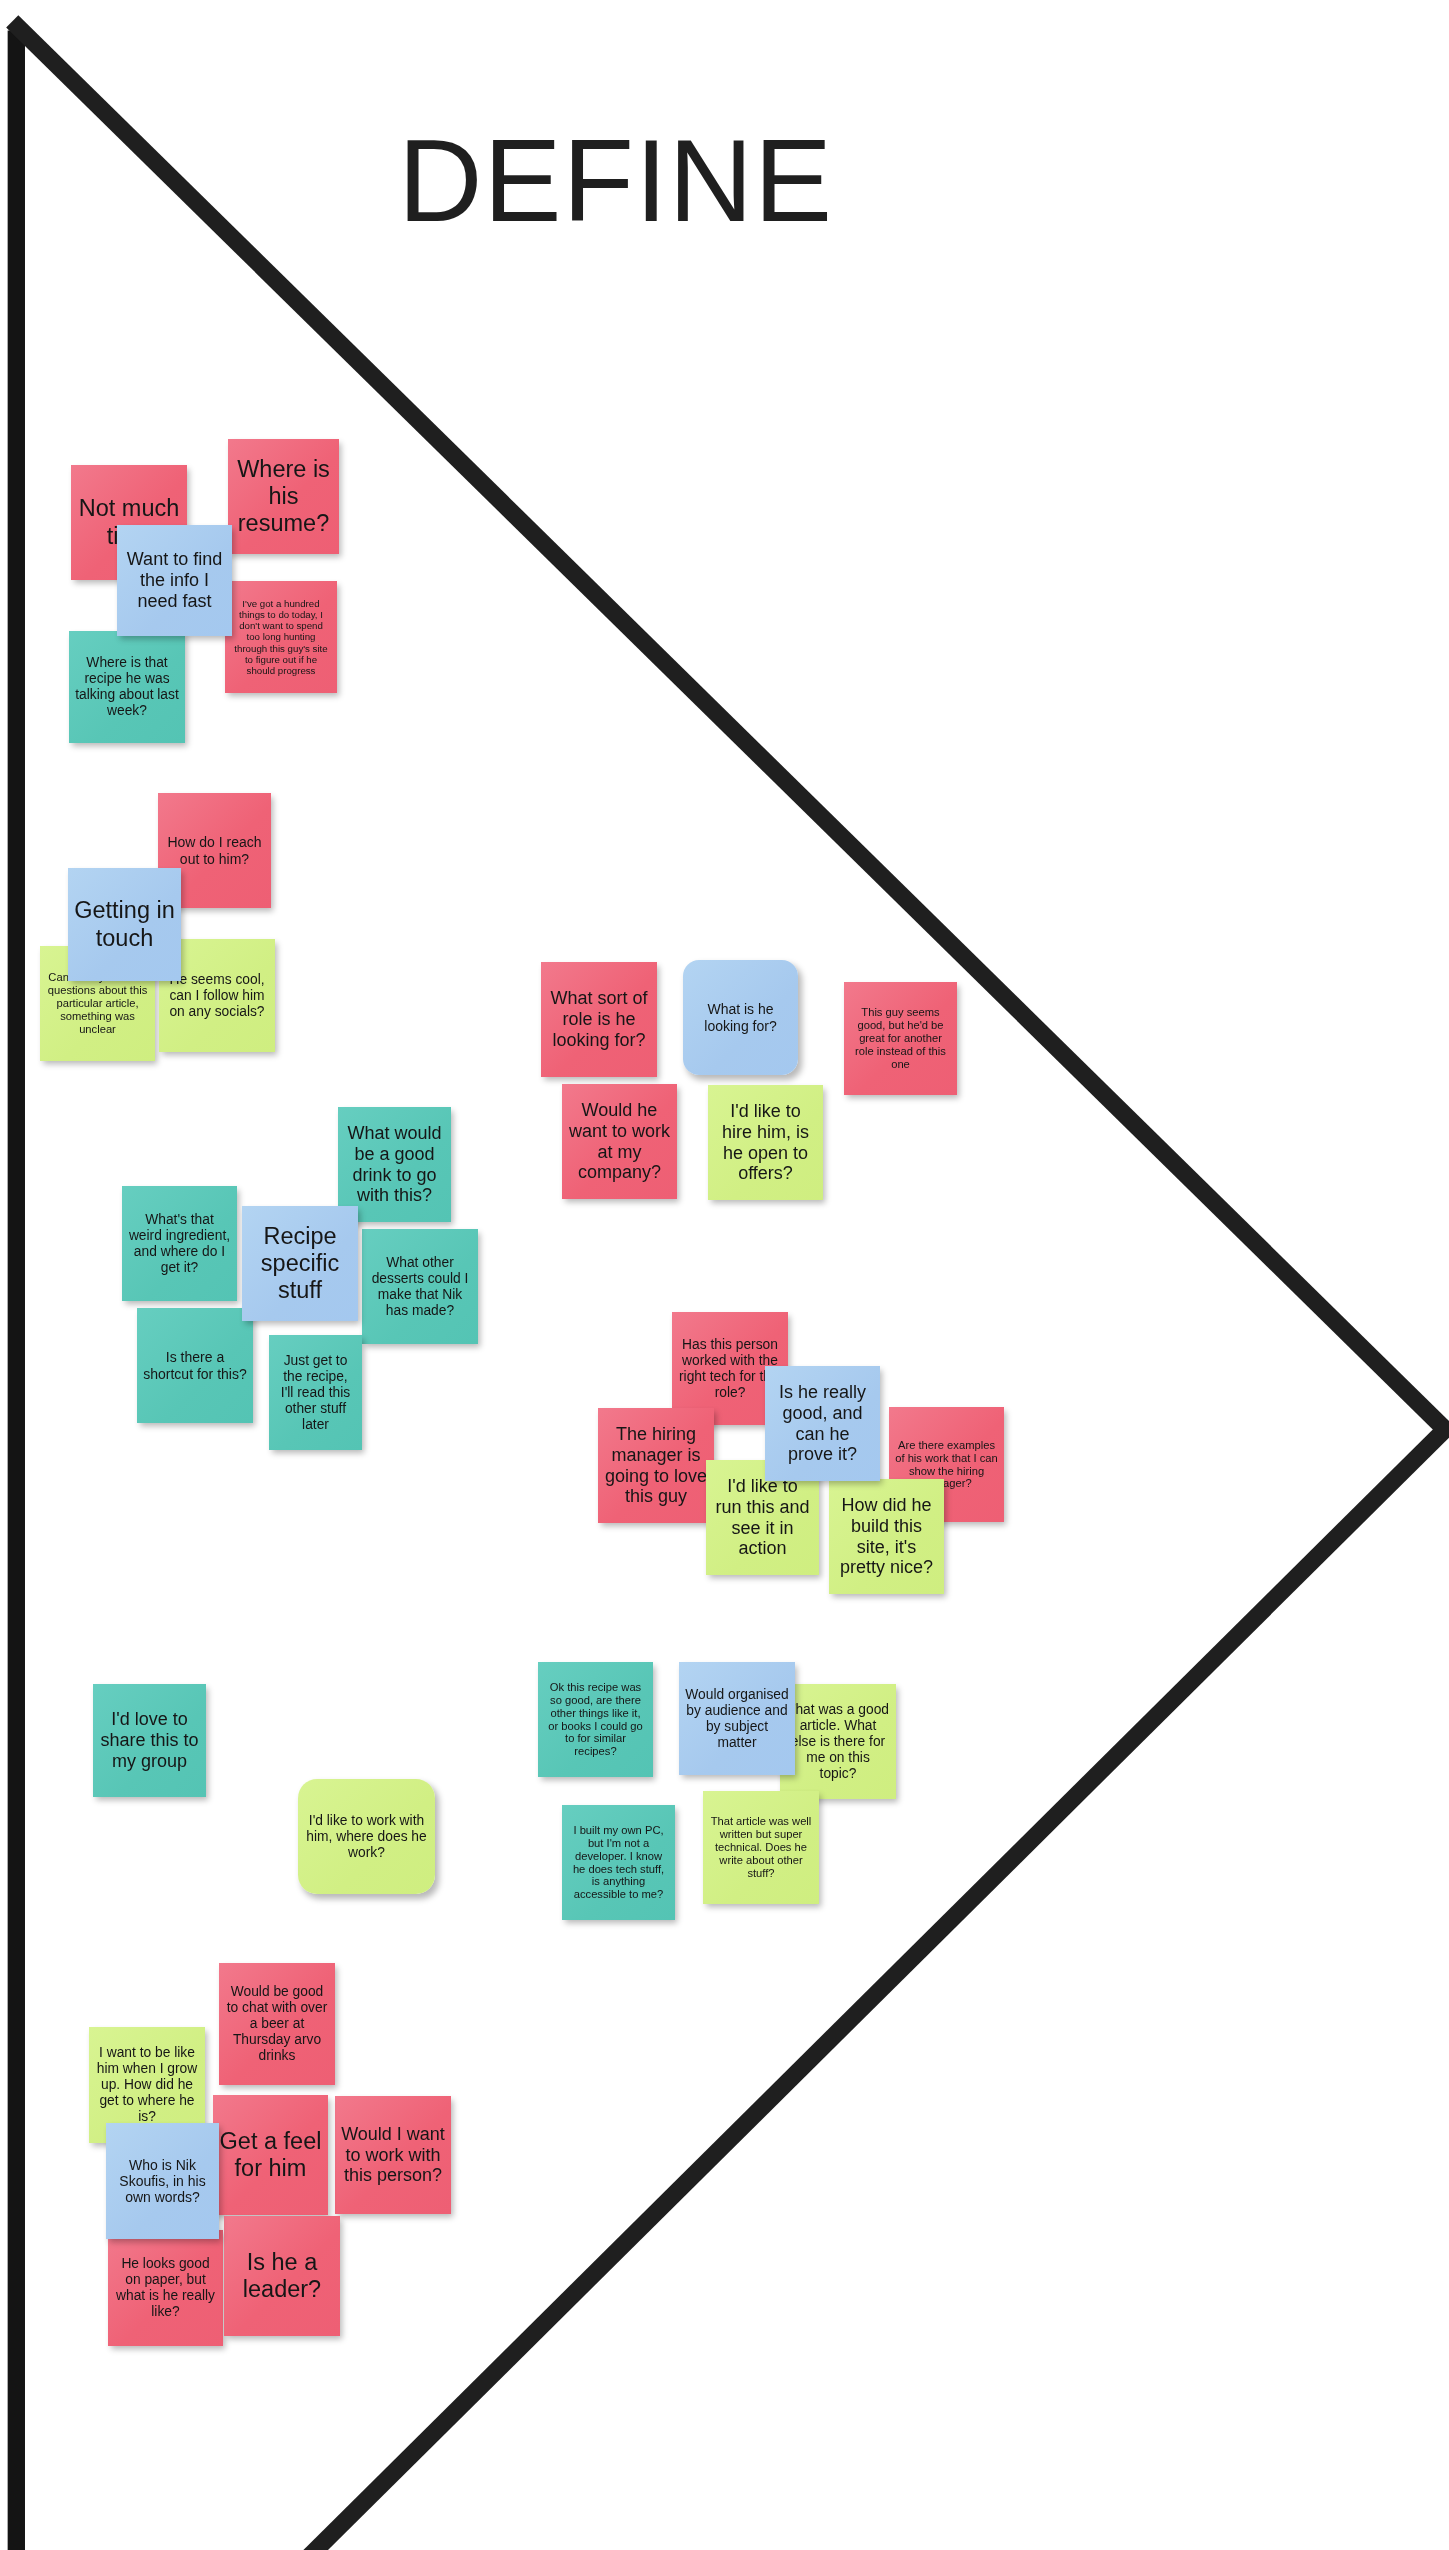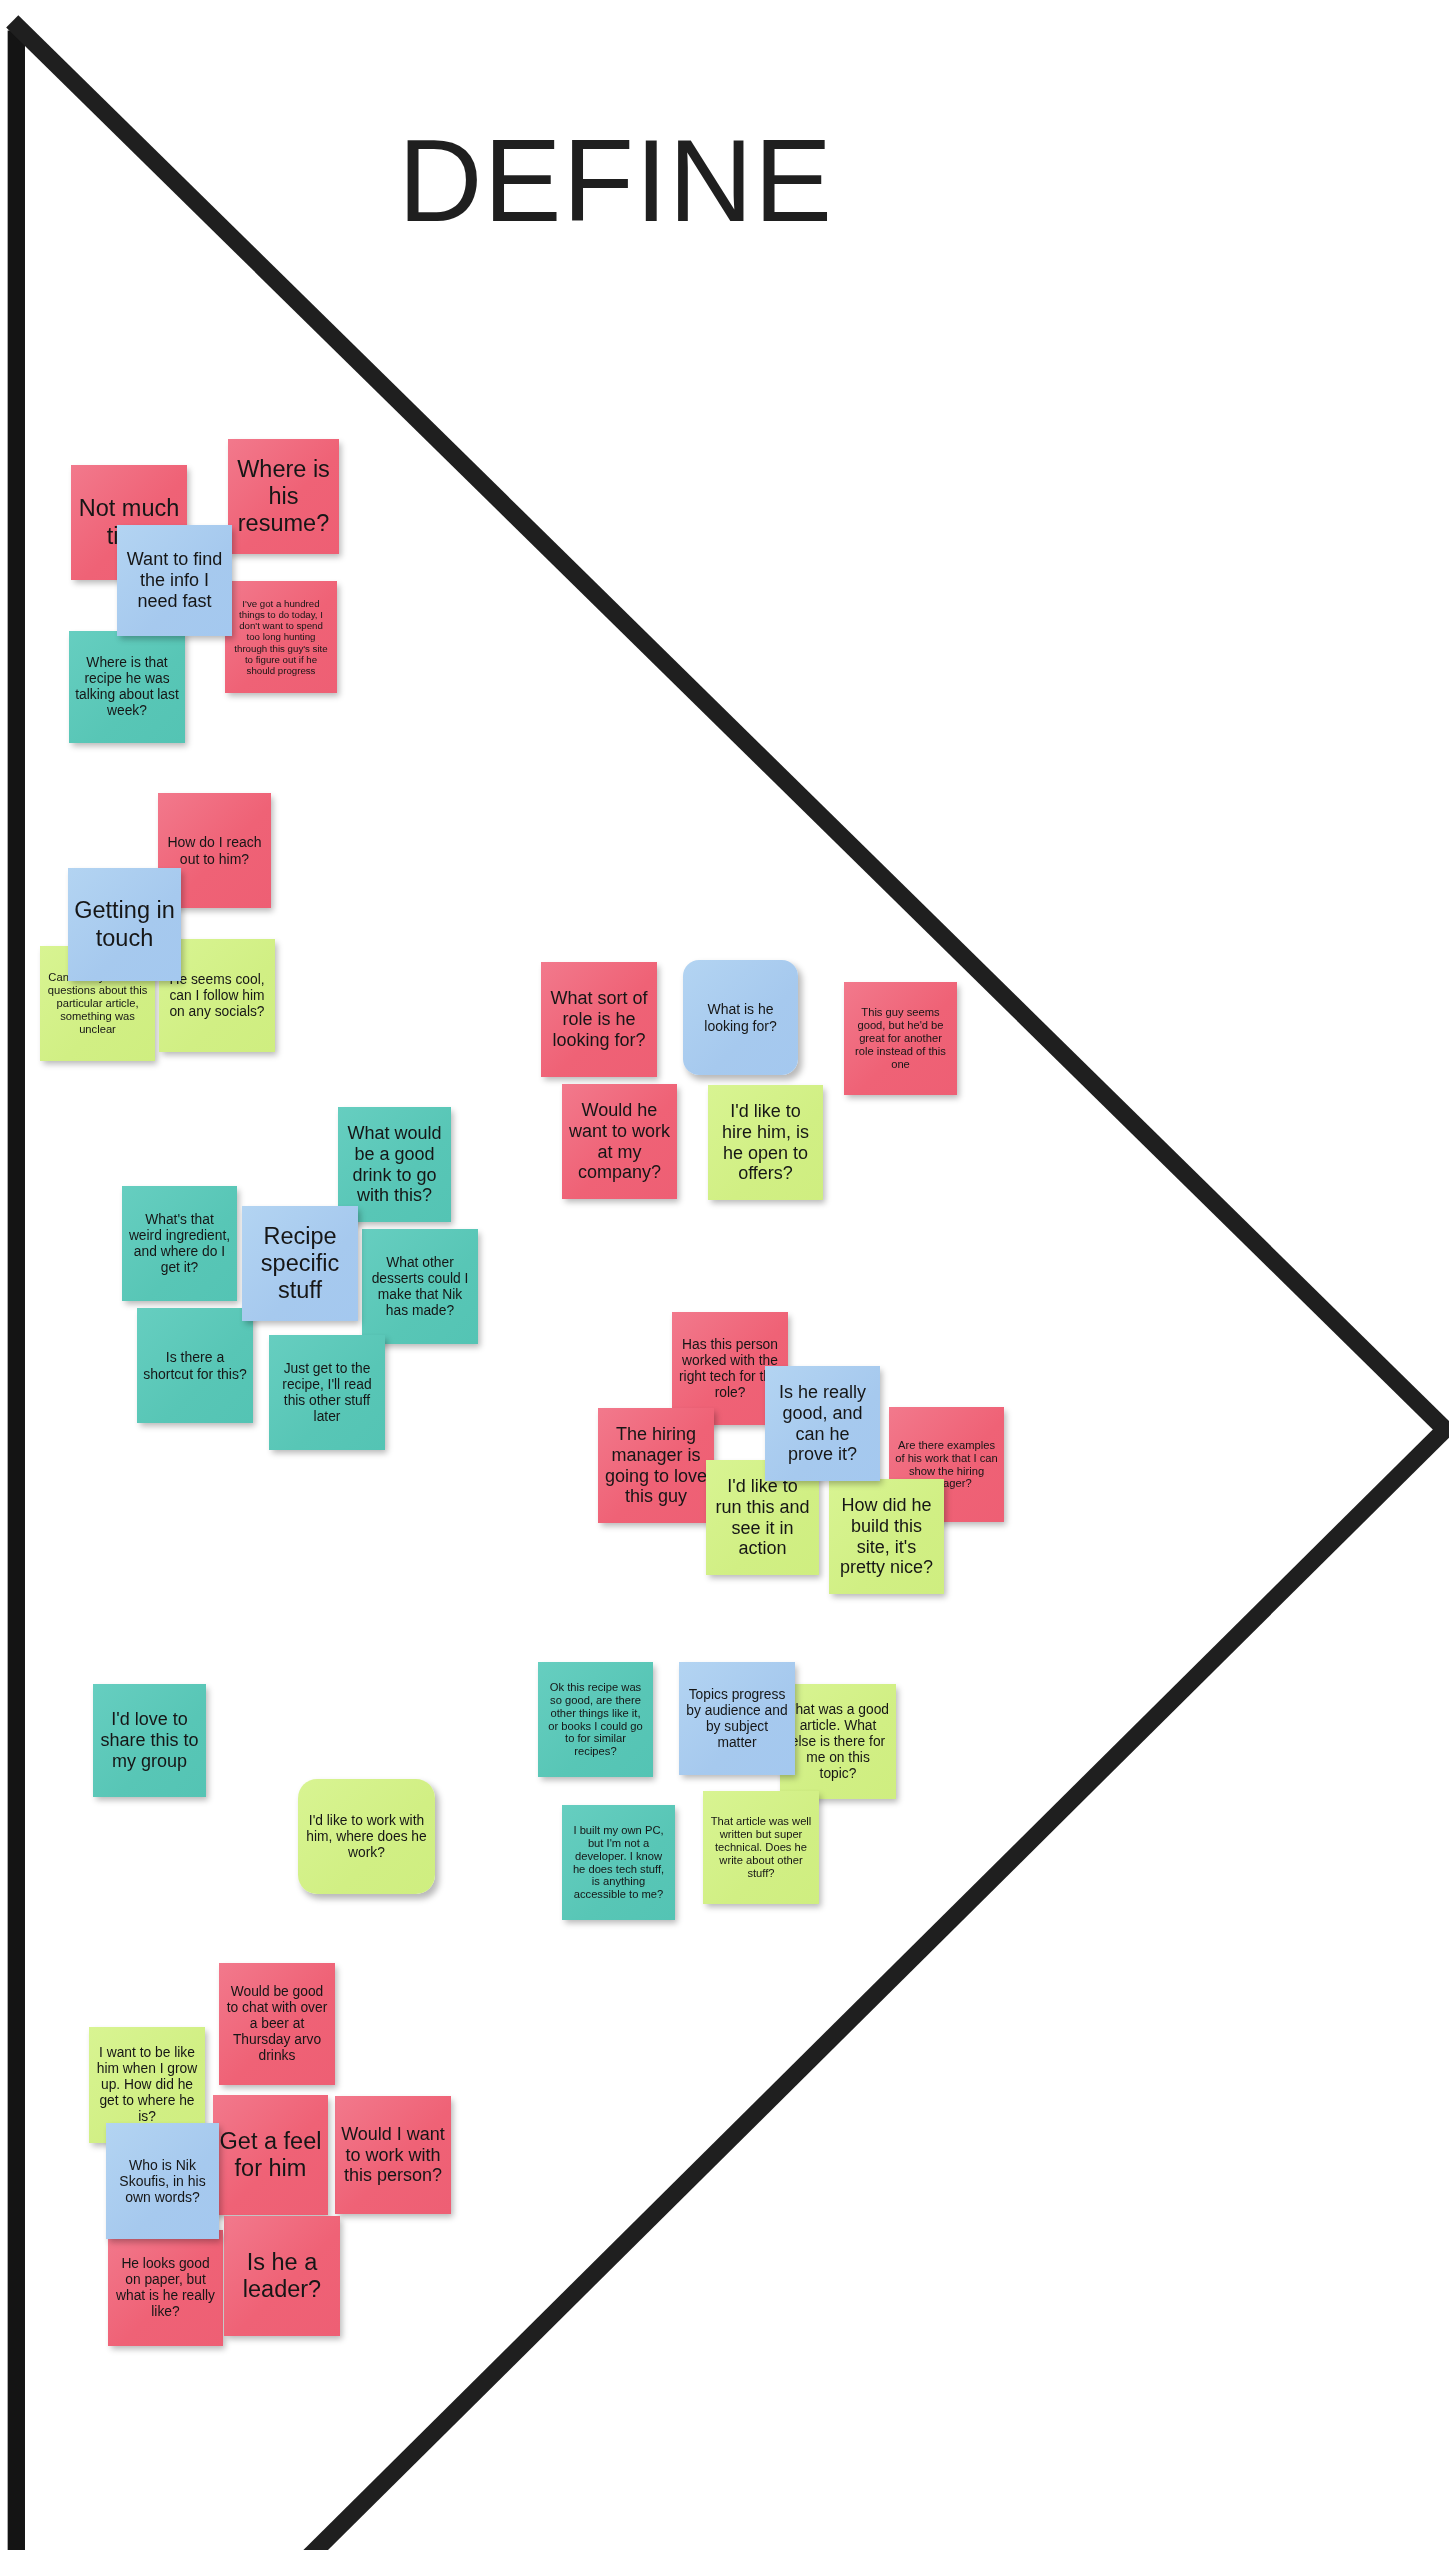--- a/index.html
+++ b/index.html
@@ -136,21 +136,21 @@
         </div>
         <div class="note c-blue t-xl" style="left: 242px; top: 1206px; width: 116px; height: 115px; z-index: 15;">
           <span>Recipe specific stuff</span>
         </div>
         <div class="note c-teal t-sm" style="left: 362px; top: 1229px; width: 116px; height: 115px; z-index: 11;">
           <span>What other desserts could I make that Nik has made?</span>
         </div>
         <div class="note c-teal t-lg" style="left: 137px; top: 1308px; width: 116px; height: 115px; z-index: 13;">
           <span>Is there a shortcut for this?</span>
         </div>
-        <div class="note c-teal t-sm" style="left: 269px; top: 1335px; width: 116px; height: 115px; z-index: 12;">
+        <div class="note c-teal t-sm" style="left: 269px; top: 1335px; width: 93px; height: 115px; z-index: 12;">
           <span>Just get to the recipe, I'll read this other stuff later</span>
         </div>
       </div>
       <div>
         <div class="note c-red t-sm" style="left: 672px; top: 1312px; width: 116px; height: 113px; z-index: 11;">
           <span>Has this person worked with the right tech for this role?</span>
         </div>
         <div class="note c-blue t-md" style="left: 765px; top: 1366px; width: 115px; height: 115px; z-index: 14;">
           <span>Is he really good, and can he prove it?</span>
         </div>
@@ -168,21 +168,21 @@
         </div>
       </div>
       <div>
         <div class="note c-teal t-md" style="left: 93px; top: 1684px; width: 113px; height: 113px; z-index: 12;">
           <span>I'd love to share this to my group</span>
         </div>
         <div class="note c-teal t-xs" style="left: 538px; top: 1662px; width: 115px; height: 115px; z-index: 11;">
           <span>Ok this recipe was so good, are there other things like it, or books I could go to for similar recipes?</span>
         </div>
         <div class="note c-blue t-sm" style="left: 679px; top: 1662px; width: 116px; height: 113px; z-index: 13;">
-          <span>Topics progress by audience and by subject matter</span>
+          <span>Would organised by audience and by subject matter</span>
         </div>
         <div class="note c-green t-sm" style="left: 780px; top: 1684px; width: 116px; height: 115px; z-index: 11;">
           <span>That was a good article. What else is there for me on this topic?</span>
         </div>
         <div class="note c-teal t-xs" style="left: 562px; top: 1805px; width: 113px; height: 115px; z-index: 12;">
           <span>I built my own PC, but I'm not a developer. I know he does tech stuff, is anything accessible to me?</span>
         </div>
         <div class="note c-green t-xs" style="left: 703px; top: 1791px; width: 116px; height: 113px; z-index: 12;">
           <span>That article was well written but super technical. Does he write about other stuff?</span>
         </div>

